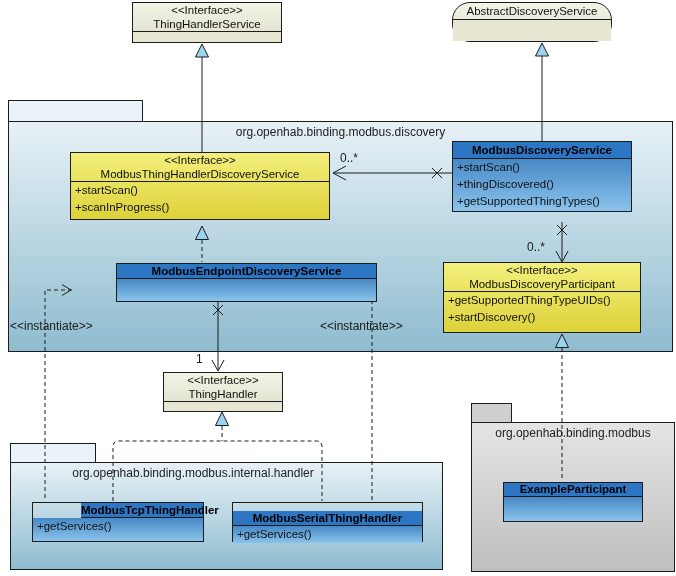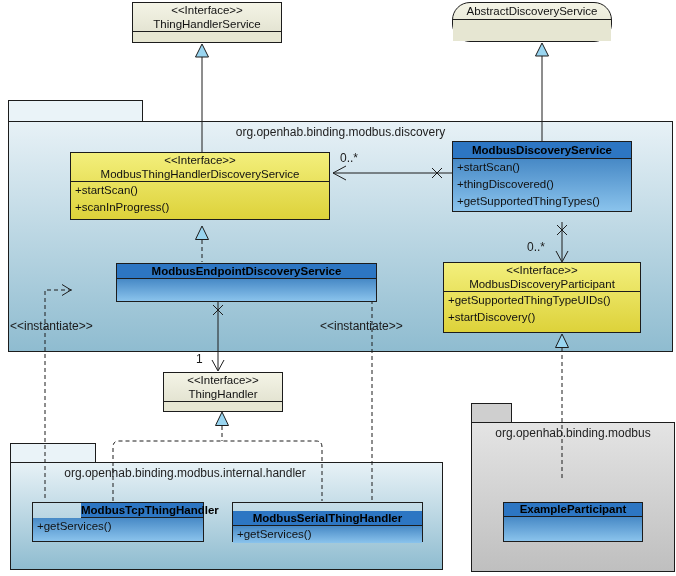--- a/index.html
+++ b/index.html
@@ -48,21 +48,21 @@
 <body>
 
 <div id="canvas">
 
   <div class="pkg-tab pkg-blue-tab" style="left:8px;top:100px;width:135px;height:22px;"></div>
   <div class="pkg-body pkg-blue-body" style="left:8px;top:121px;width:665px;height:231px;"></div>
   <div class="pkg-name" style="left:8px;top:125px;width:665px;">org.openhab.binding.modbus.discovery</div>
 
   <div class="pkg-tab pkg-blue-tab" style="left:10px;top:443px;width:86px;height:20px;"></div>
   <div class="pkg-body pkg-blue-body" style="left:10px;top:462px;width:433px;height:108px;"></div>
-  <div class="pkg-name" style="left:10px;top:466px;width:350px;text-align:center;">org.openhab.binding.modbus.internal.handler</div>
+  <div class="pkg-name" style="left:18px;top:466px;width:350px;text-align:center;">org.openhab.binding.modbus.internal.handler</div>
 
   <div class="pkg-tab pkg-gray-tab" style="left:471px;top:403px;width:41px;height:20px;"></div>
   <div class="pkg-body pkg-gray-body" style="left:471px;top:422px;width:204px;height:150px;"></div>
   <div class="pkg-name" style="left:471px;top:426px;width:204px;">org.openhab.binding.modbus</div>
 
   <svg id="wires" width="676" height="576">
 
     <g>
       <line x1="202" y1="57" x2="202" y2="152"></line>
       <polygon points="202,44 195.5,57 208.5,57"></polygon>
@@ -182,21 +182,21 @@
     </div>
   </div>
 
   <div class="cls blue" style="left:232px;top:502px;width:191px;height:40px;">
     <div class="title" style="line-height:14px;margin-top:8px;">ModbusSerialThingHandler</div>
     <div class="body methods">
       <div class="m">+getServices()</div>
     </div>
   </div>
 
-  <div class="cls blue" style="left:503px;top:482px;width:140px;height:40px;margin-top:20px;">
+  <div class="cls blue" style="left:503px;top:482px;width:140px;height:40px;">
     <div class="title" style="line-height:13px;">ExampleParticipant</div>
     <div class="body"></div>
   </div>
 
   <div class="lbl" style="left:340px;top:152px;">0..*</div>
   <div class="lbl" style="left:527px;top:241px;">0..*</div>
   <div class="lbl" style="left:196px;top:353px;">1</div>
   <div class="lbl" style="left:10px;top:320px;">&lt;&lt;instantiate&gt;&gt;</div>
   <div class="lbl" style="left:320px;top:320px;">&lt;&lt;instantiate&gt;&gt;</div>
 

